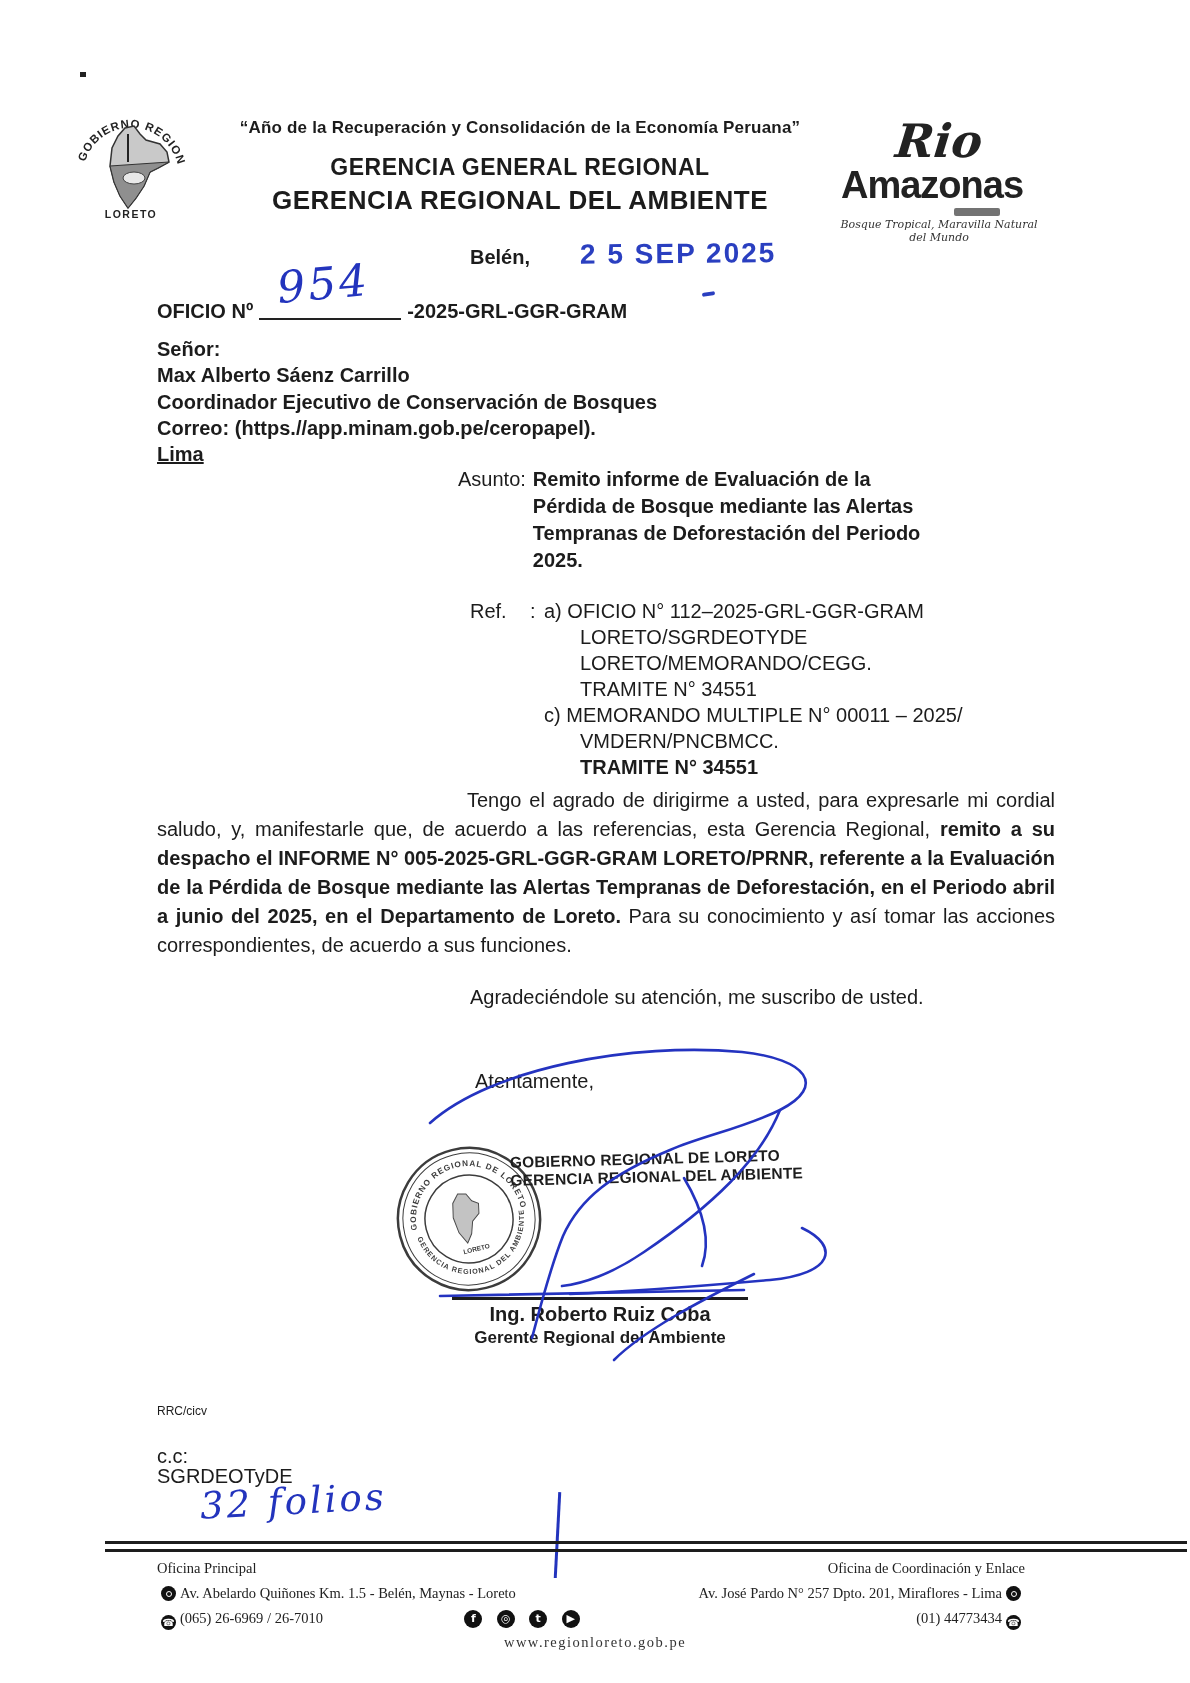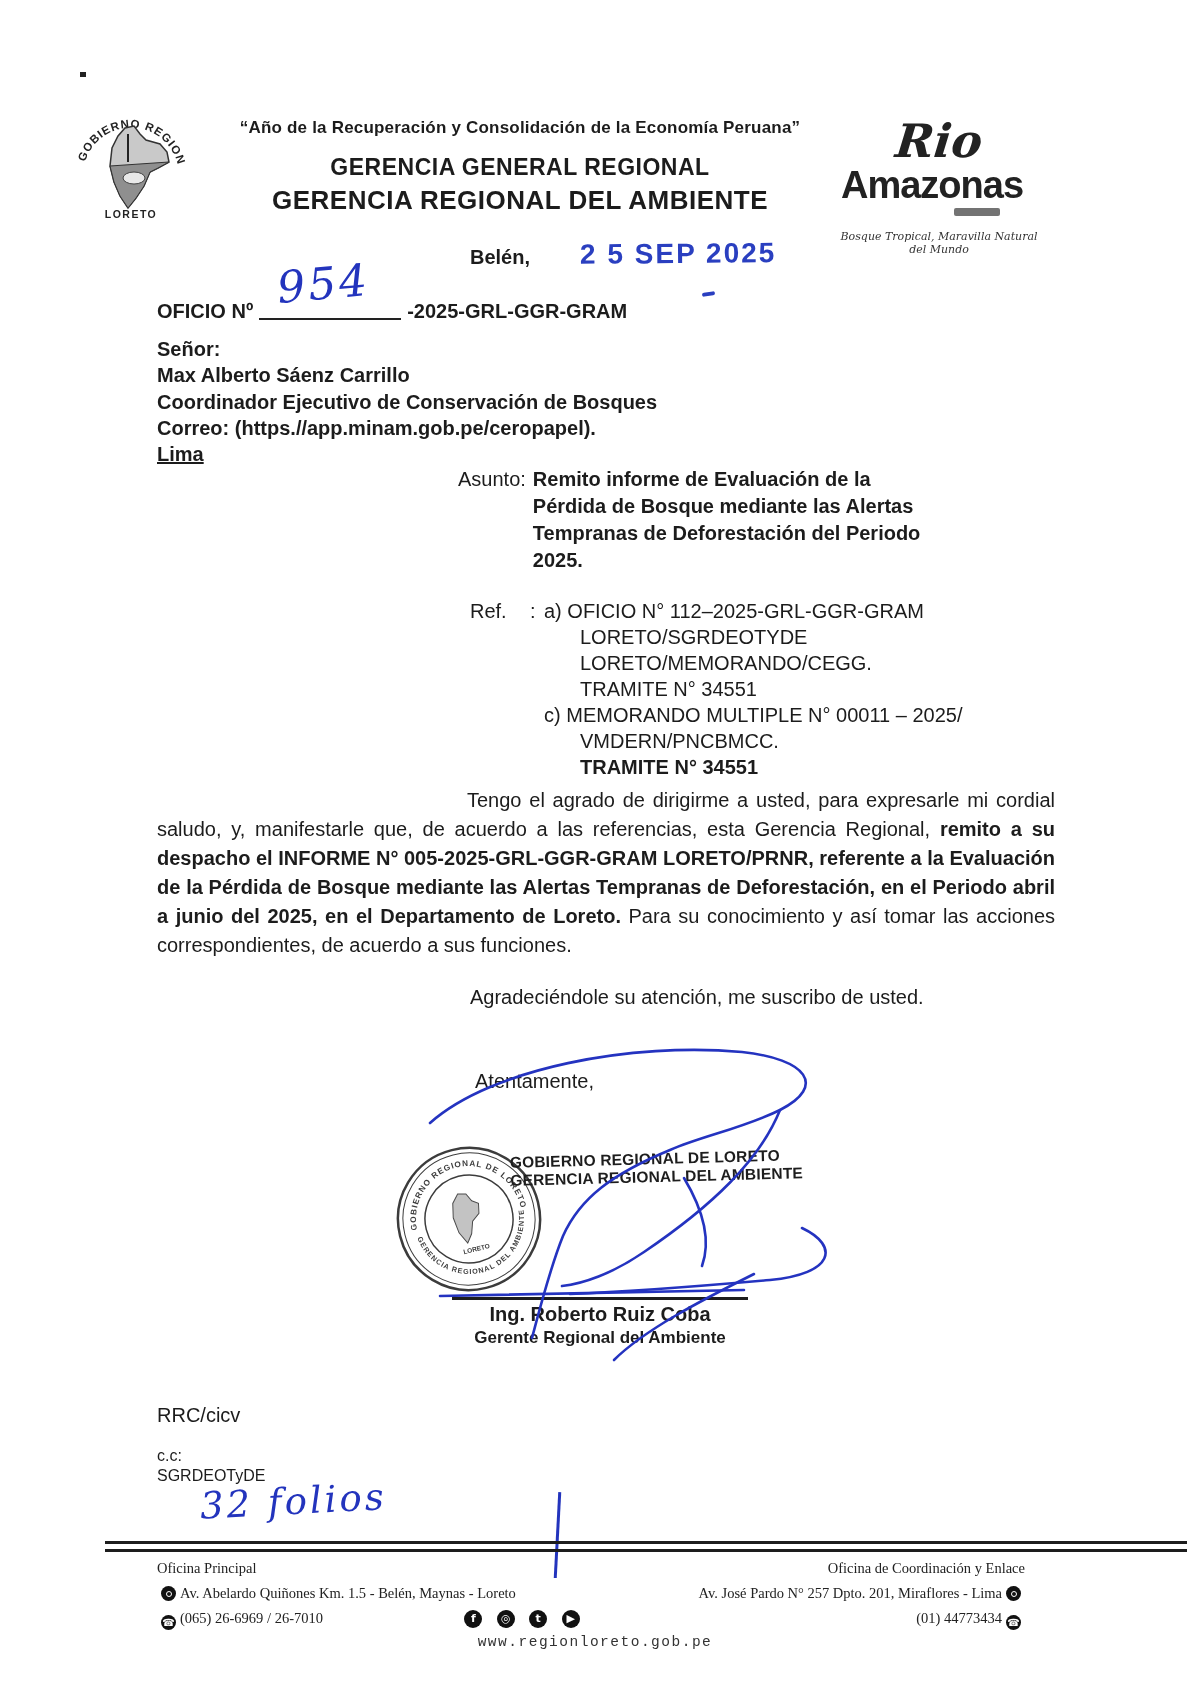--- a/index.html
+++ b/index.html
@@ -14,21 +14,21 @@
   .quote{font-size:17px;font-weight:bold;letter-spacing:.2px;}
   .hdr-line1{font-size:23px;font-weight:bold;margin-top:16px;letter-spacing:.5px;}
   .hdr-line2{font-size:26px;font-weight:bold;margin-top:4px;letter-spacing:.5px;}
 
   .logo-right{left:834px;top:118px;width:210px;text-align:center;color:#222;}
   .rio{font-family:"DejaVu Serif",serif;font-style:italic;font-weight:bold;font-size:46px;
        display:inline-block;transform:skew(-6deg);line-height:1;}
   .amaz{font-family:"Liberation Sans",sans-serif;font-weight:bold;font-size:38px;
         letter-spacing:-1px;display:inline-block;margin-left:-14px;vertical-align:8px;}
   .logo-smudge{display:block;margin:-2px 0 2px 120px;width:46px;height:8px;background:#444;opacity:.75;border-radius:2px;}
-  .tagline{font-family:"DejaVu Serif",serif;font-style:italic;font-size:11px;margin-top:14px;color:#333;}
+  .tagline{font-family:"DejaVu Serif",serif;font-style:italic;font-size:11px;margin-top:2px;color:#333;}
 
   .artifact-dot{left:80px;top:72px;width:6px;height:5px;background:#222;}
 
   
   .place{left:470px;top:246px;font-size:20px;font-weight:bold;}
   .datestamp{left:580px;top:238px;font-size:28px;font-weight:bold;color:#2a3fc0;
              letter-spacing:2px;transform:rotate(-.5deg);}
   .stamp-dash{left:702px;top:292px;width:13px;height:4px;background:#2a3fc0;border-radius:2px;transform:rotate(-8deg);}
 
   
@@ -61,42 +61,42 @@
   .atent{left:475px;top:1070px;font-size:20px;}
   .flourish{left:282px;top:1028px;z-index:4;}
   .seal{left:394px;top:1144px;z-index:1;transform:rotate(-14deg);opacity:.88;}
   .stamp-text{left:510px;top:1150px;z-index:2;font-size:15.5px;font-weight:bold;line-height:18px;
               letter-spacing:.2px;transform:rotate(-1.5deg);color:#1d1d1d;}
   .sigline{left:452px;top:1297px;width:296px;height:3px;background:#1d1d1d;z-index:2;}
   .signame{left:430px;top:1303px;width:340px;text-align:center;font-size:20px;font-weight:bold;z-index:2;}
   .sigtitle{left:430px;top:1328px;width:340px;text-align:center;font-size:17px;font-weight:bold;z-index:2;}
 
   
-  .initials{left:157px;top:1404px;font-size:20px;}
-  .cc{left:157px;top:1446px;font-size:16px;line-height:20px;}
+  .initials{left:157px;top:1404px;font-size:12px;}
+  .cc{left:157px;top:1446px;font-size:20px;line-height:20px;}
   .folios{left:200px;top:1480px;font-family:"DejaVu Serif",serif;font-style:italic;font-size:37px;
           color:#2334bd;letter-spacing:3px;transform:rotate(-3deg);}
   .blue-tick{left:556px;top:1492px;width:2.5px;height:86px;background:#2334bd;transform:rotate(3deg);}
 
   
   .rule1{left:105px;top:1541px;width:1082px;height:3px;background:#1d1d1d;}
   .rule2{left:105px;top:1549px;width:1082px;height:3px;background:#1d1d1d;}
   .foot{font-family:"Liberation Serif",serif;font-size:14.5px;line-height:25px;color:#222;}
   .foot-left{left:157px;top:1556px;}
   .foot-right{left:600px;top:1556px;width:425px;text-align:right;}
   .icon-circle{display:inline-block;width:15px;height:15px;background:#111;border-radius:50%;
                position:relative;vertical-align:-3px;margin:0 4px;}
   .pin-icon::after{content:"";position:absolute;left:4.5px;top:4.5px;width:6px;height:6px;
                    border:1.5px solid #fff;border-radius:50%;box-sizing:border-box;}
   .phone-icon{color:#fff;font-size:10px;line-height:15px;text-align:center;}
   .social{left:0;top:1608px;width:1044px;text-align:center;z-index:2;}
   .soc{display:inline-block;width:18px;height:18px;background:#111;border-radius:50%;color:#fff;
        font-size:11px;font-weight:bold;line-height:18px;text-align:center;margin:0 5px;
        font-family:"DejaVu Sans",sans-serif;}
-  .website{left:0;top:1634px;width:1190px;text-align:center;font-family:Liberation Mono, monospace;
+  .website{left:0;top:1634px;width:1190px;text-align:center;font-family:Liberation Serif, serif;
            font-size:14.5px;letter-spacing:1.5px;color:#333;}
 
   svg text{font-family:"Liberation Sans",sans-serif;}
 </style>
 </head>
 <body>
 
 <div class="page">
 
   <div class="abs artifact-dot"></div>

